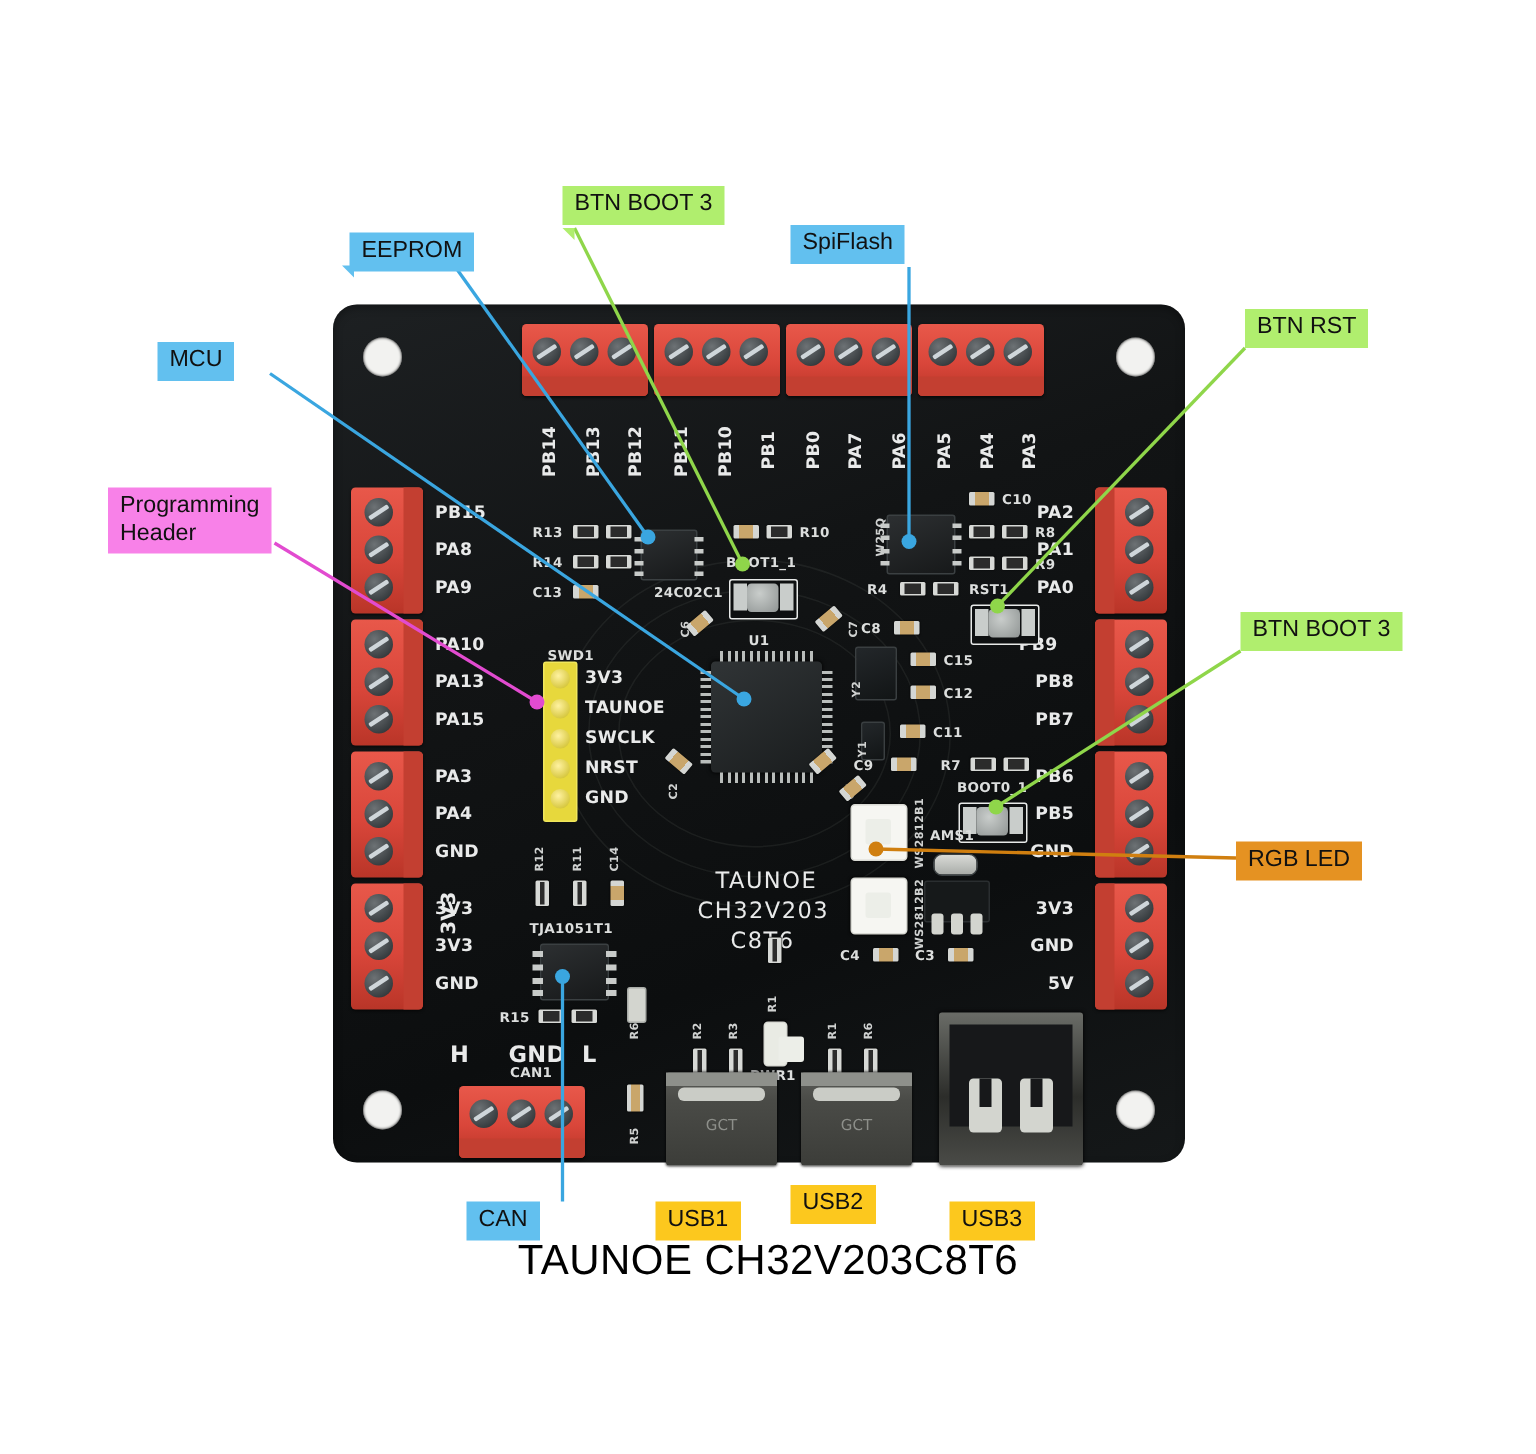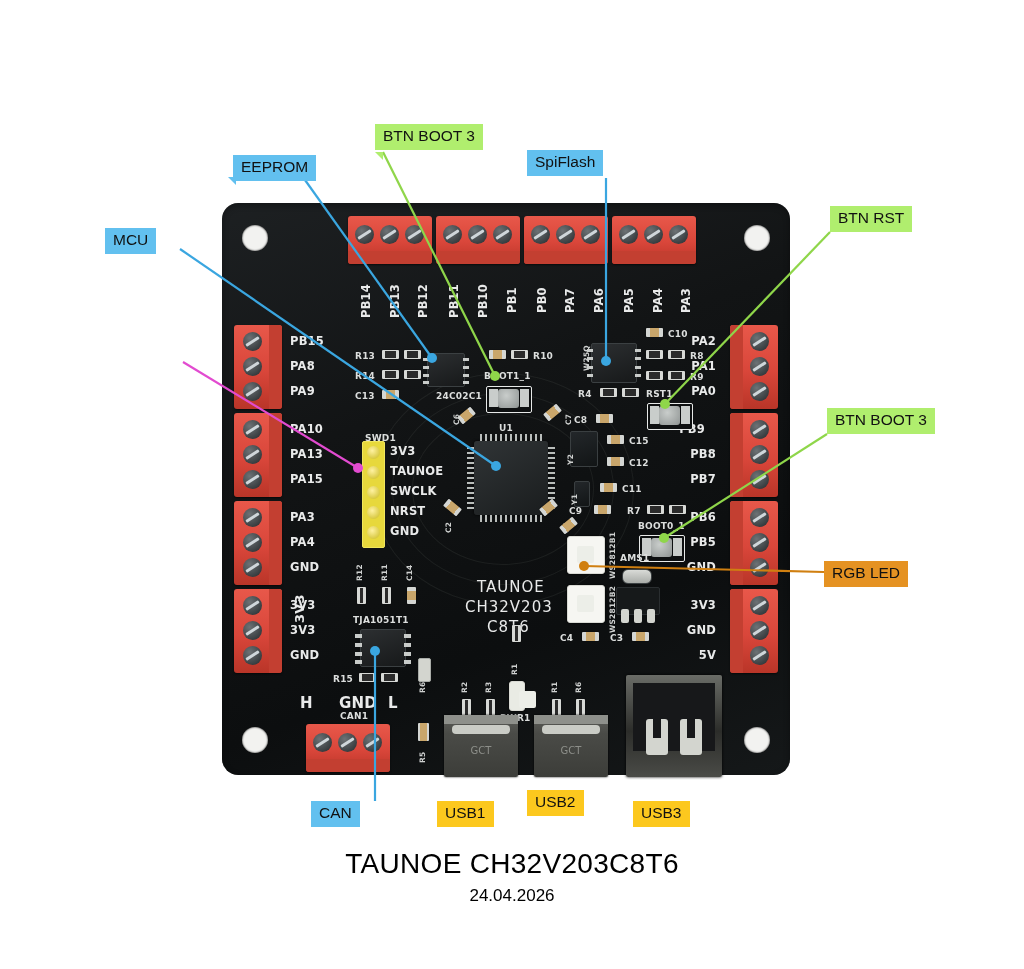--- a/index.html
+++ b/index.html
@@ -464,25 +464,26 @@
 
     <polygon points="375,152 383,152 383,160" fill="#b0ee6e"></polygon>
     <polygon points="228,177 236,177 236,185" fill="#62c0ef"></polygon>
   </svg>
 
   <div class="callout blue" style="left:233px;top:155px;">EEPROM</div>
   <div class="callout green" style="left:375px;top:124px;">BTN BOOT 3</div>
   <div class="callout blue" style="left:527px;top:150px;">SpiFlash</div>
   <div class="callout green" style="left:830px;top:206px;">BTN RST</div>
   <div class="callout blue" style="left:105px;top:228px;">MCU</div>
+  <div class="callout pink" style="left:72px;top:325px;">Programming
+Header</div>
   <div class="callout green" style="left:827px;top:408px;">BTN BOOT 3</div>
   <div class="callout orange" style="left:824px;top:561px;">RGB LED</div>
   <div class="callout blue" style="left:311px;top:801px;">CAN</div>
   <div class="callout yellow" style="left:437px;top:801px;">USB1</div>
   <div class="callout yellow" style="left:527px;top:790px;">USB2</div>
   <div class="callout yellow" style="left:633px;top:801px;">USB3</div>
 
-  <div class="title" style="top:848px;">
+  <div class="title" style="top:824px;">
     <div class="t1">TAUNOE CH32V203C8T6</div>
-    <div class="t2">24.04.2026</div>
   </div>
 
 </div>
 
 </body></html>

